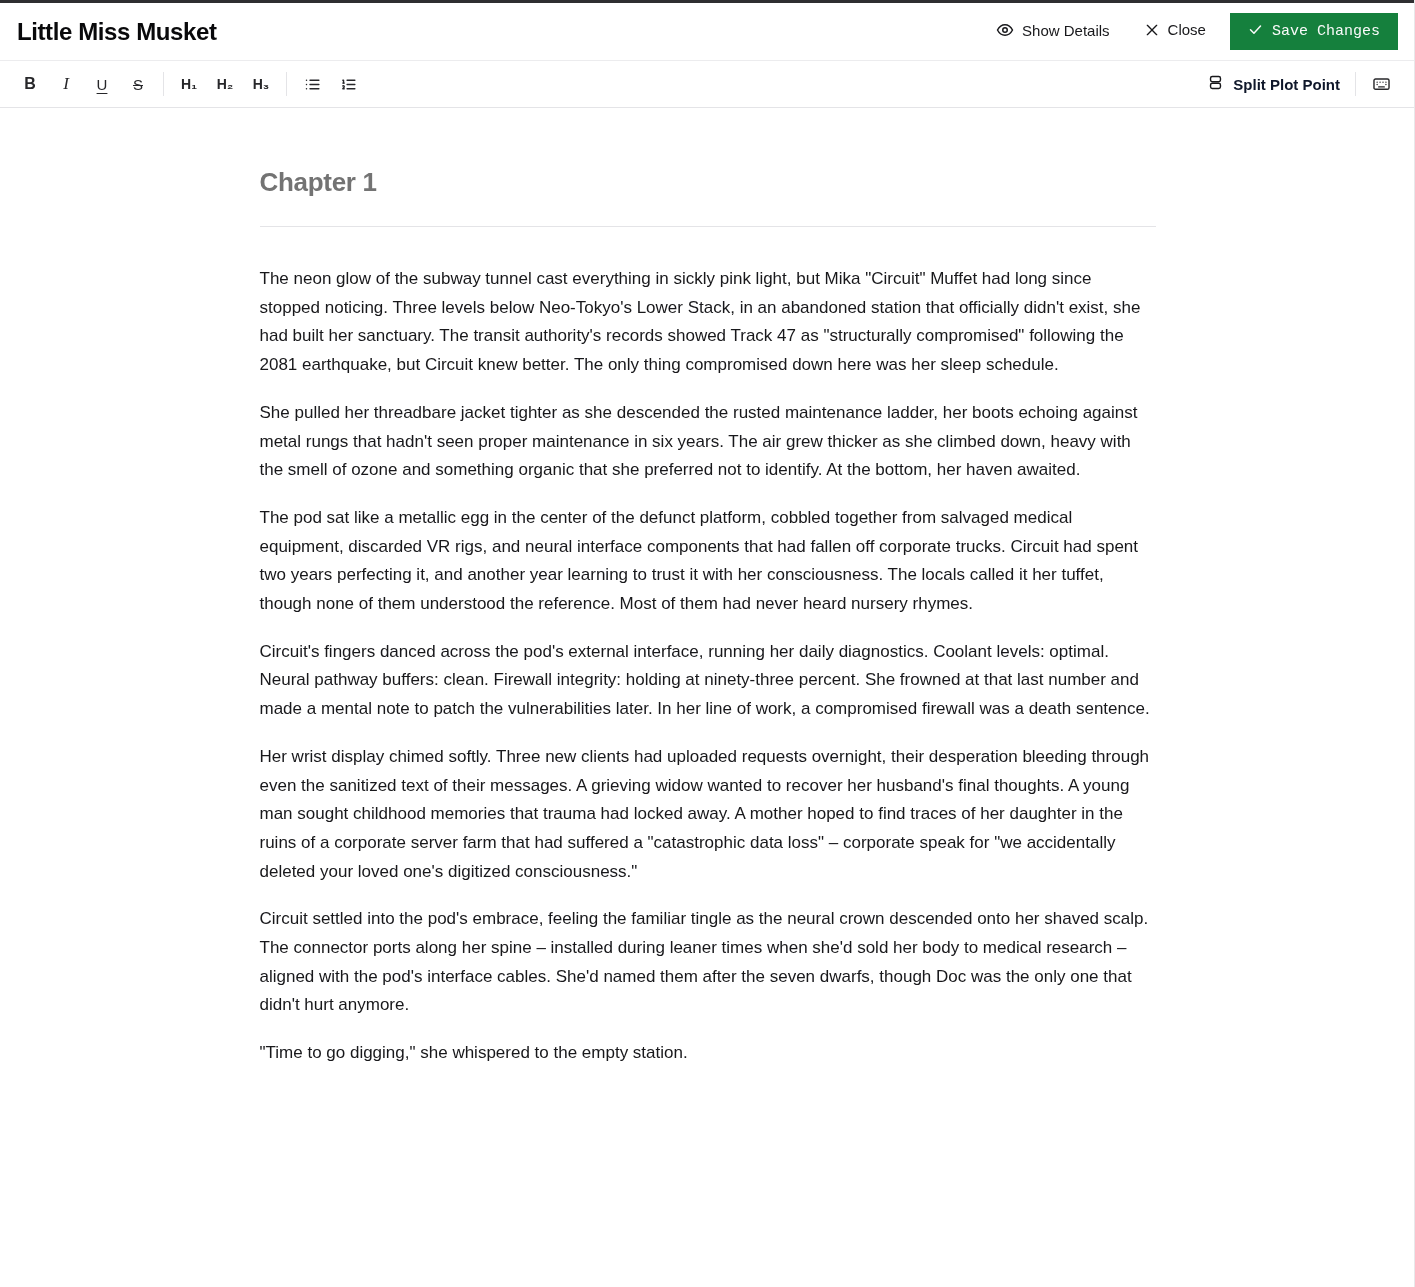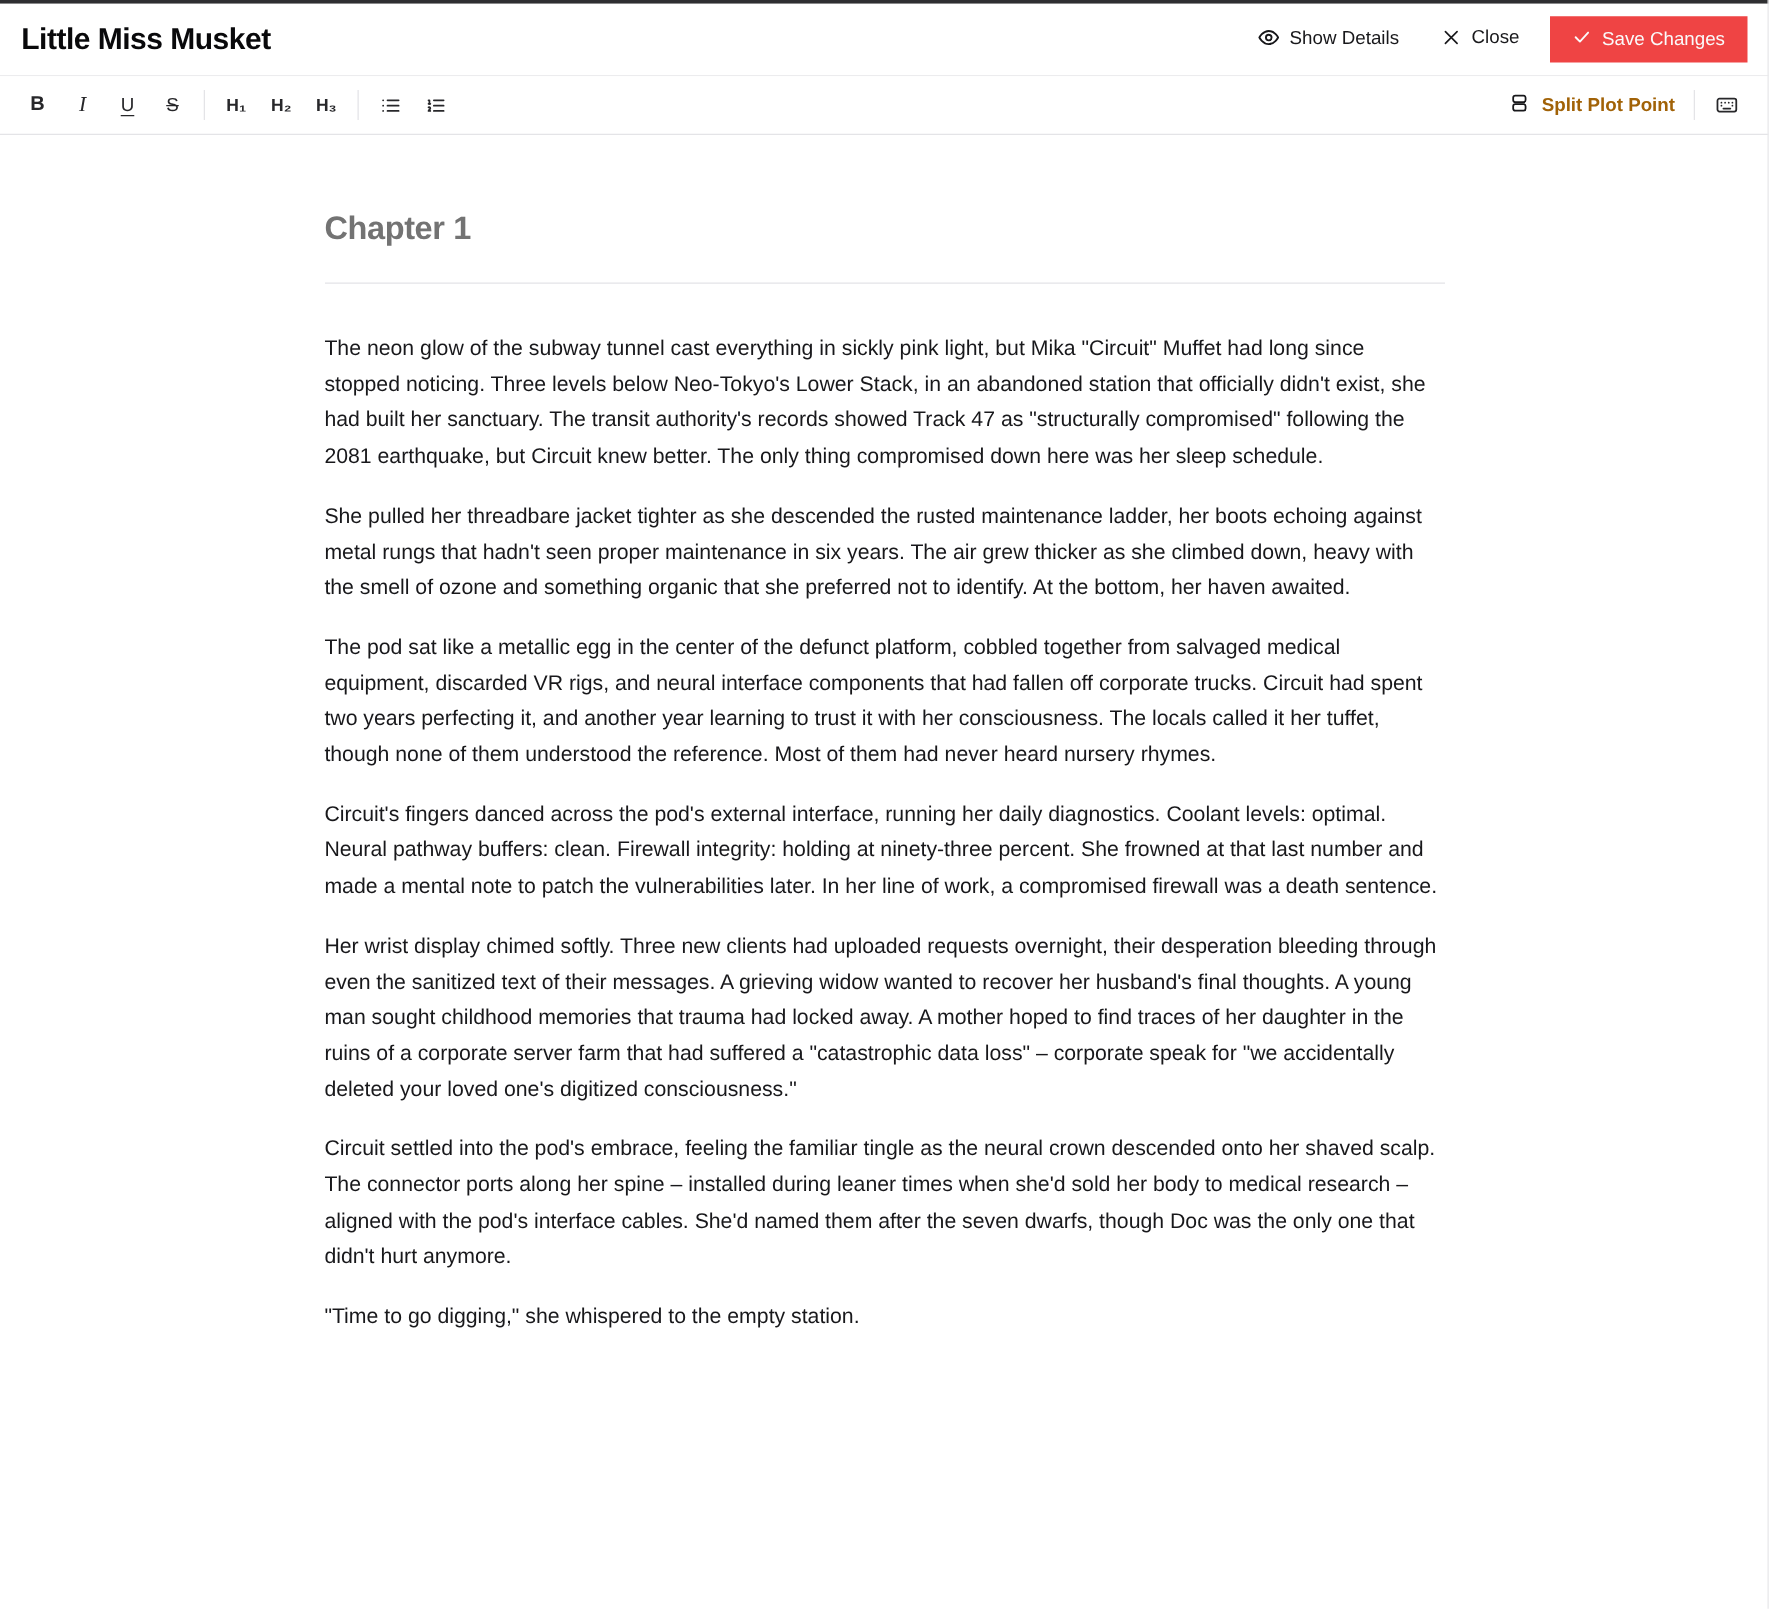--- a/index.html
+++ b/index.html
@@ -26,23 +26,23 @@
   .header-actions { display:flex; align-items:flex-start; gap:14px; }
   .ghost-btn {
     display:flex; align-items:center; gap:8px;
     background:transparent; border:none; cursor:pointer;
     font-family:inherit; font-size:15px; font-weight:500; color:#18181b;
     padding:8px 10px;
   }
   .ghost-btn svg { display:block; }
   .primary-btn {
     display:flex; align-items:center; gap:9px;
-    background:#ef4444; color:#fafafa;
+    background:#15803d; color:#fafafa;
     border:none; border-radius:0; cursor:pointer;
-    font-family:Liberation Sans, sans-serif; font-size:15px; font-weight:500;
+    font-family:Liberation Mono, monospace; font-size:15px; font-weight:500;
     padding:0 18px; height:37px;
   }
 
   
   .toolbar {
     height:47px;
     display:flex; align-items:center; justify-content:space-between;
     padding:0 16px 0 12px;
     background:#fff;
     border-bottom:1px solid #e4e4e7;
@@ -58,21 +58,21 @@
   .tb-btn svg { display:block; }
   .tb-bold   { font-weight:600; font-size:16px; }
   .tb-italic { font-style:italic; font-family:"Liberation Serif", serif; font-size:17px; }
   .tb-underline { text-decoration:underline; text-underline-offset:3px; }
   .tb-strike { text-decoration:line-through; }
   .tb-heading { font-size:14px; font-weight:600; letter-spacing:0; }
   .tb-divider { width:1px; height:24px; background:#e4e4e7; margin:0 7px; }
   .split-btn {
     display:flex; align-items:center; gap:9px;
     background:transparent; border:none; cursor:pointer;
-    font-family:inherit; font-size:15px; font-weight:600; color:#a16207;
+    font-family:inherit; font-size:15px; font-weight:600; color:#0f172a;
     padding:6px 8px;
   }
 
   
   .content { padding-top:59px; }
   .doc { width:896px; margin:0 auto; }
   .chapter-title { font-size:26px; font-weight:700; color:#737373; letter-spacing:-0.3px; }
   .chapter-subtitle { font-size:19px; color:#71717a; margin-top:9px; }
   .doc-sep { border:none; border-top:1px solid #e4e4e7; margin-top:28px; }
   .paragraphs { margin-top:38px; }

